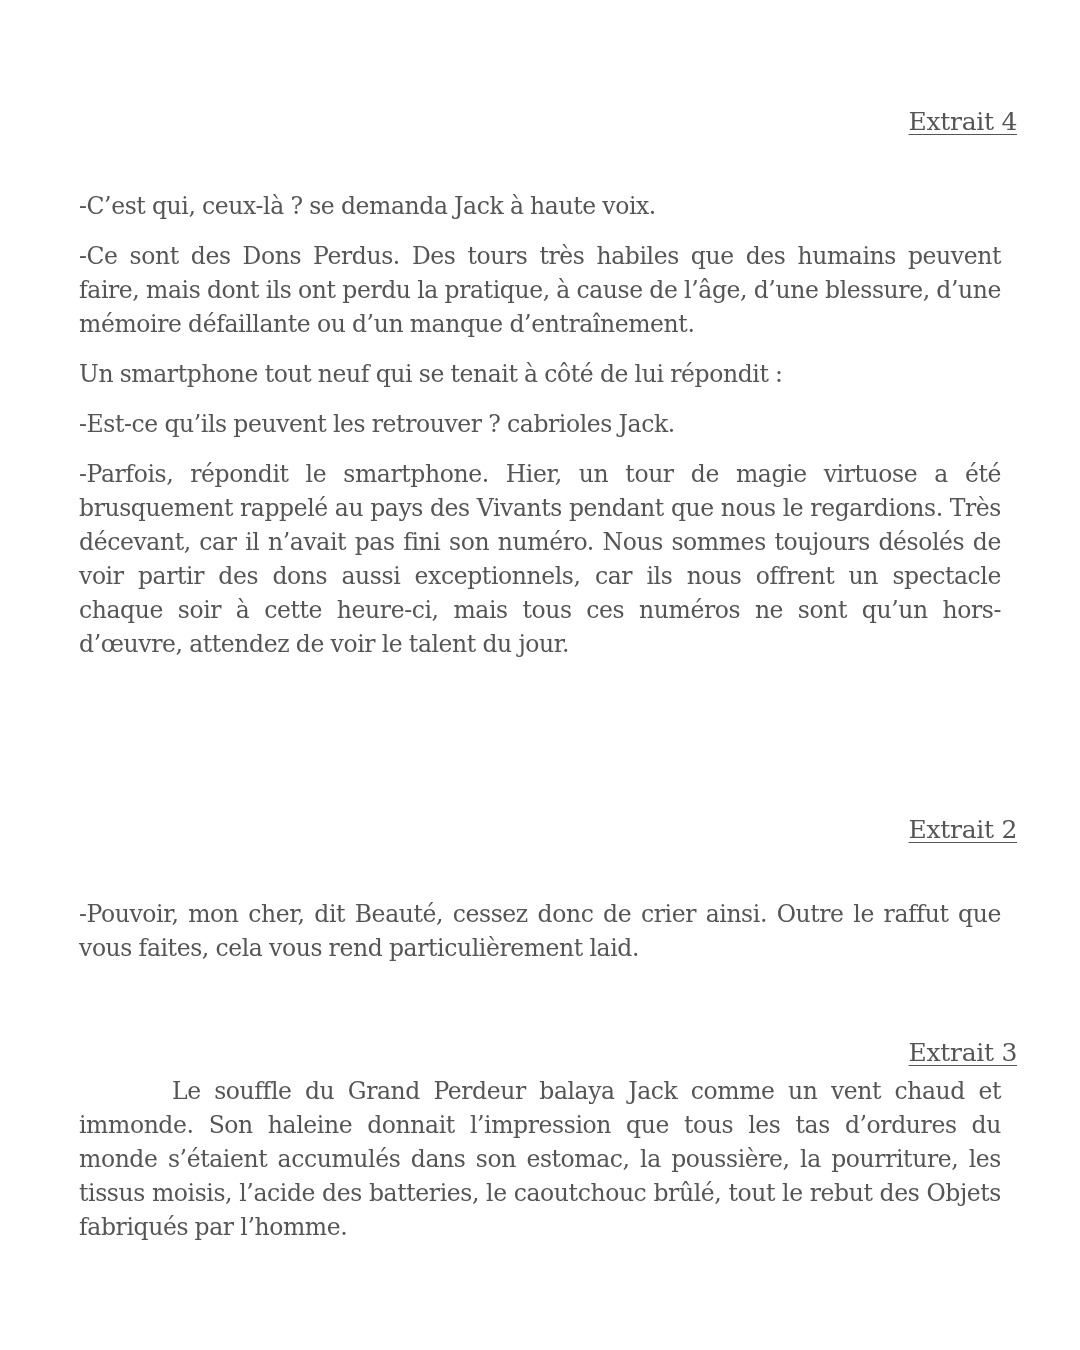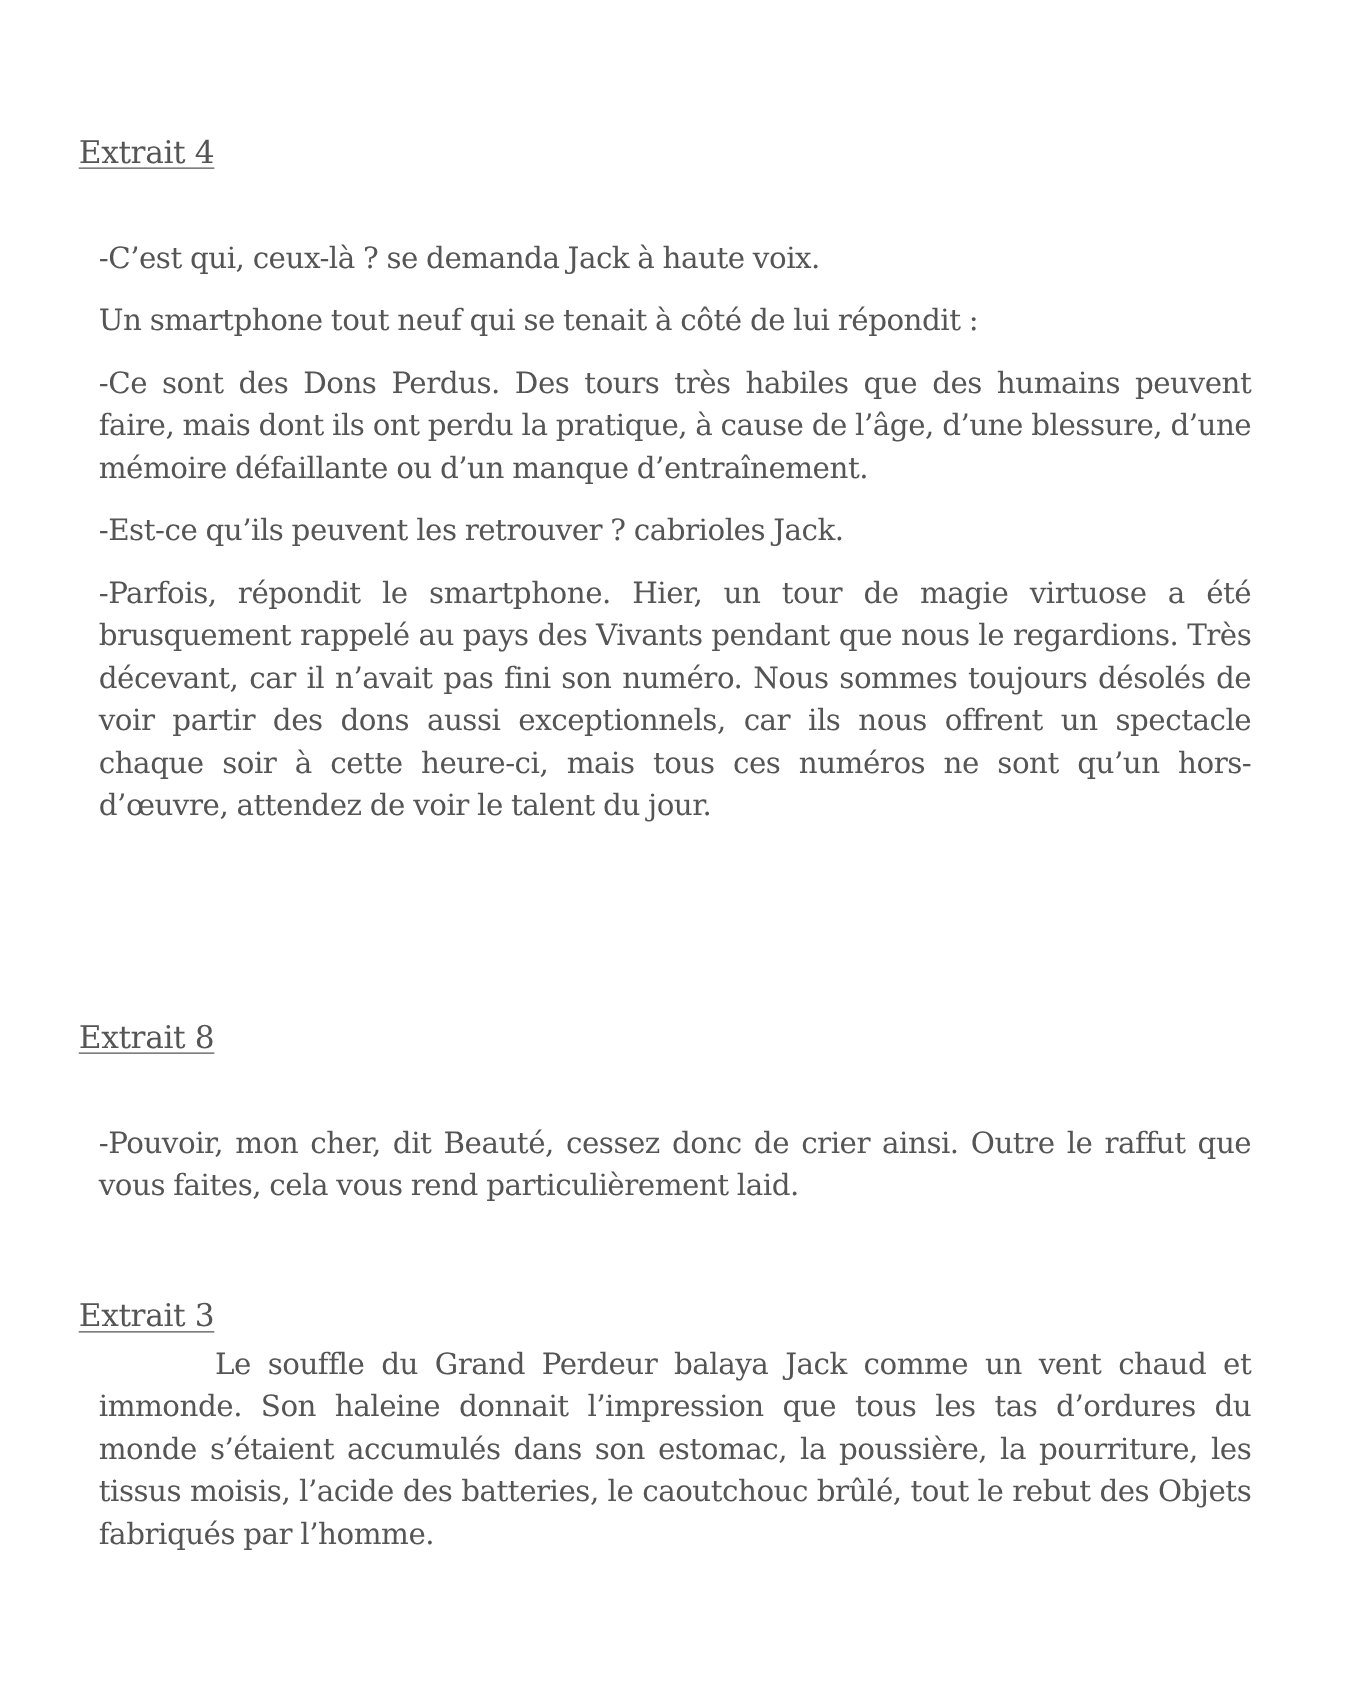--- a/index.html
+++ b/index.html
@@ -15,21 +15,21 @@
       font-family: "DejaVu Serif", "Liberation Serif", serif;
       color: #555555;
     }
     .page {
       position: absolute;
       left: 63px;
       top: 0;
       width: 954px;
     }
     .heading {
-      text-align: left;
+      text-align: right;
       font-size: 25px;
       line-height: 34px;
       text-decoration: underline;
       text-underline-offset: 4px;
       text-decoration-thickness: 1px;
       margin: 0;
       font-weight: normal;
       letter-spacing: -0.3px;
     }
     .para {
@@ -50,27 +50,27 @@
     #b6 { position: absolute; top: 1058px; left: 0; width: 954px; }
   </style>
 </head>
 <body>
 
 <div class="page">
 
   <h2 id="h4" class="heading">Extrait 4</h2>
   <div id="b4">
     <p class="para last-line-left">-C’est qui, ceux-là ? se demanda Jack à haute voix.</p>
+    <p class="para last-line-left">-Ce sont des Dons Perdus. Des tours très habiles que des humains peuvent faire, mais dont ils ont perdu la pratique, à cause de l’âge, d’une blessure, d’une mémoire défaillante ou d’un manque d’entraînement.</p>
     <p class="para last-line-left">Un smartphone tout neuf qui se tenait à côté de lui répondit :</p>
-    <p class="para last-line-left">-Ce sont des Dons Perdus. Des tours très habiles que des humains peuvent faire, mais dont ils ont perdu la pratique, à cause de l’âge, d’une blessure, d’une mémoire défaillante ou d’un manque d’entraînement.</p>
     <p class="para last-line-left">-Est-ce qu’ils peuvent les retrouver ? cabrioles Jack.</p>
     <p class="para last-line-left">-Parfois, répondit le smartphone. Hier, un tour de magie virtuose a été brusquement rappelé au pays des Vivants pendant que nous le regardions. Très décevant, car il n’avait pas fini son numéro. Nous sommes toujours désolés de voir partir des dons aussi exceptionnels, car ils nous offrent un spectacle chaque soir à cette heure-ci, mais tous ces numéros ne sont qu’un hors-d’œuvre, attendez de voir le talent du jour.</p>
   </div>
 
-  <h2 id="h5" class="heading">Extrait 8</h2>
+  <h2 id="h5" class="heading">Extrait 2</h2>
   <div id="b5">
     <p class="para last-line-left">-Pouvoir, mon cher, dit Beauté, cessez donc de crier ainsi. Outre le raffut que vous faites, cela vous rend particulièrement laid.</p>
   </div>
 
   <h2 id="h6" class="heading">Extrait 3</h2>
   <div id="b6">
     <p class="para last-line-left indent">Le souffle du Grand Perdeur balaya Jack comme un vent chaud et immonde. Son haleine donnait l’impression que tous les tas d’ordures du monde s’étaient accumulés dans son estomac, la poussière, la pourriture, les tissus moisis, l’acide des batteries, le caoutchouc brûlé, tout le rebut des Objets fabriqués par l’homme.</p>
   </div>
 
 </div>

